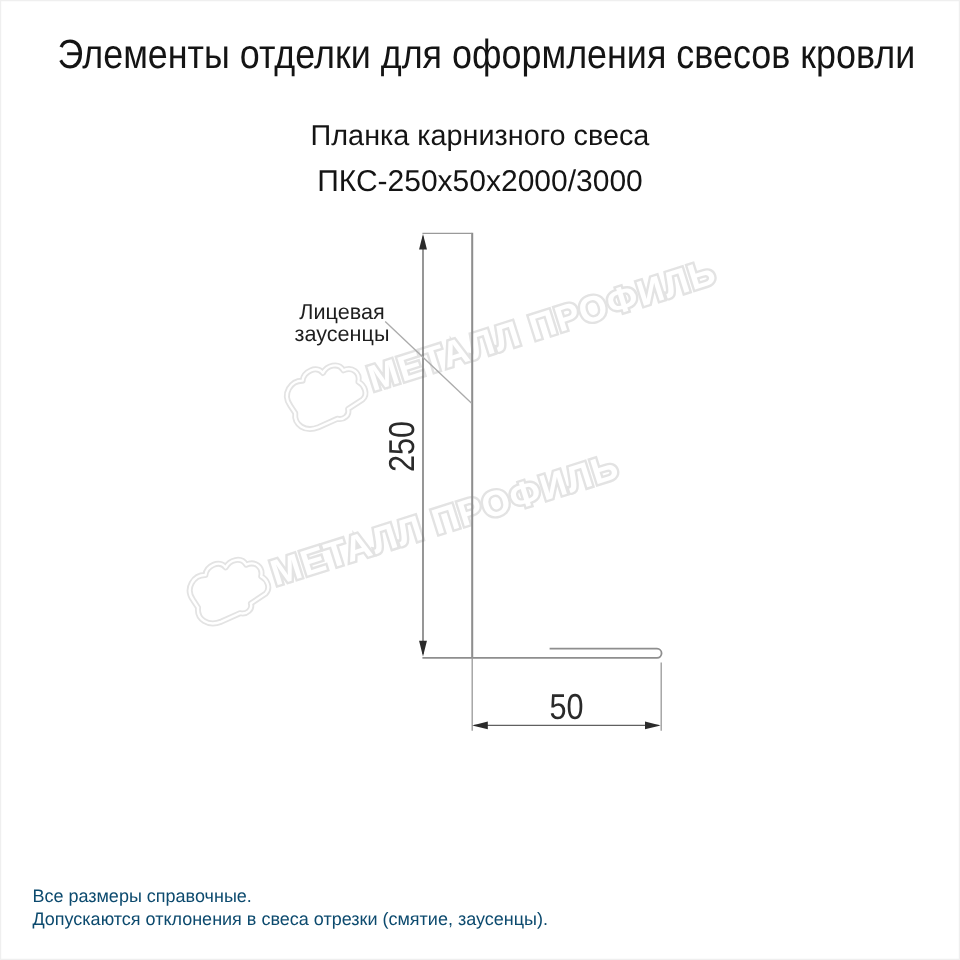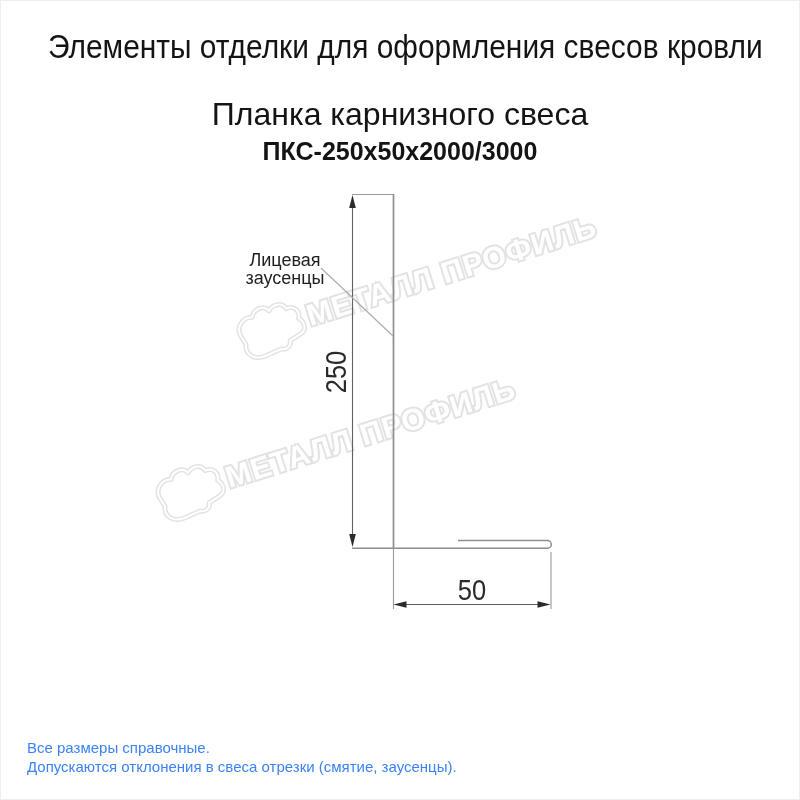--- a/index.html
+++ b/index.html
@@ -10,43 +10,43 @@
     font-family:"Liberation Sans","DejaVu Sans",sans-serif;
     color:#1a1a1a;
     overflow:hidden;
     box-shadow:inset 0 0 0 1px #efefef;
   }
   .hdr{position:absolute;left:0;width:800px;text-align:center;white-space:nowrap;}
   .title{
     top:29px;font-size:34px;line-height:34px;font-weight:400;color:#141414;
     transform:scaleX(0.88);transform-origin:center;
   }
-  .subtitle{top:102px;font-size:32px;line-height:24px;font-weight:400;color:#141414;}
-  .product-code{top:139px;font-size:25px;line-height:25px;font-weight:700;color:#141414;}
+  .subtitle{top:102px;font-size:24px;line-height:24px;font-weight:400;color:#141414;}
+  .product-code{top:139px;font-size:25px;line-height:25px;font-weight:400;color:#141414;}
 
   .diagram-svg{position:absolute;left:0;top:0;width:800px;height:800px;}
 
   .dim-label{
     position:absolute;font-size:30px;color:#2a2a2a;white-space:nowrap;
   }
   .dim-250{
     left:336px;top:372px;
     transform:translate(-50%,-50%) rotate(-90deg) scale(0.85,1);
   }
   .dim-50{
     left:472px;top:590px;
     transform:translate(-50%,-50%) scale(0.85,1);
   }
   .face-side{
     position:absolute;left:233px;top:251px;width:104px;
     font-size:18px;line-height:18px;text-align:center;color:#1f1f1f;
   }
   .notes{
     position:absolute;left:27px;top:738px;
-    font-size:15px;line-height:19px;color:#3b82f6;
+    font-size:15px;line-height:19px;color:#0c4a6e;
   }
   .wm-text{
     font-family:"Liberation Sans","DejaVu Sans",sans-serif;
     font-size:30px;font-weight:bold;letter-spacing:1px;
     fill:#ffffff;stroke:#e3e3e3;stroke-width:4px;paint-order:stroke;
   }
 </style>
 </head>
 <body>
 

